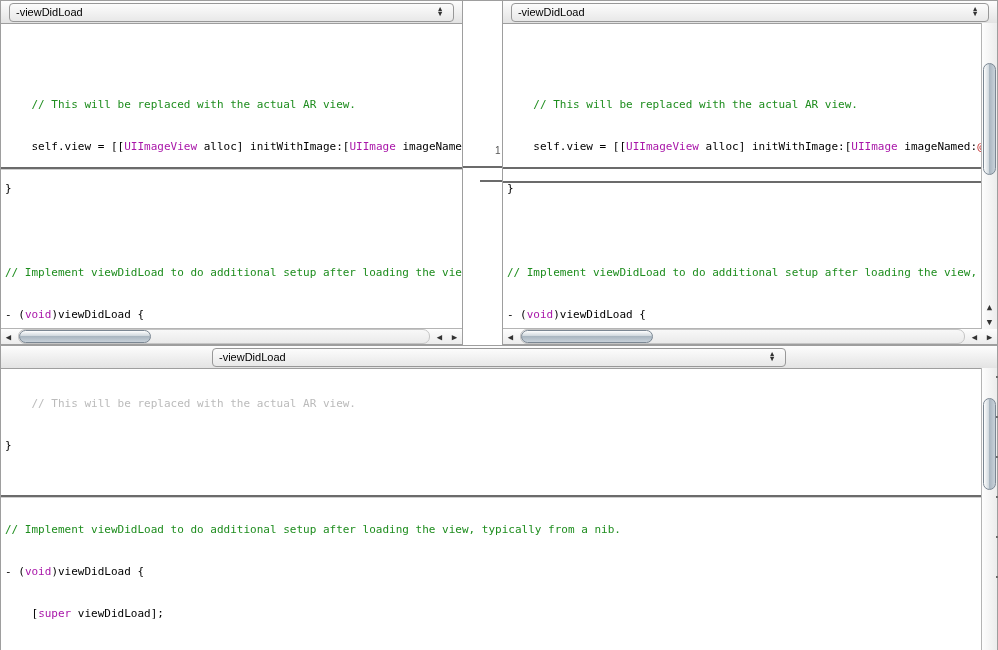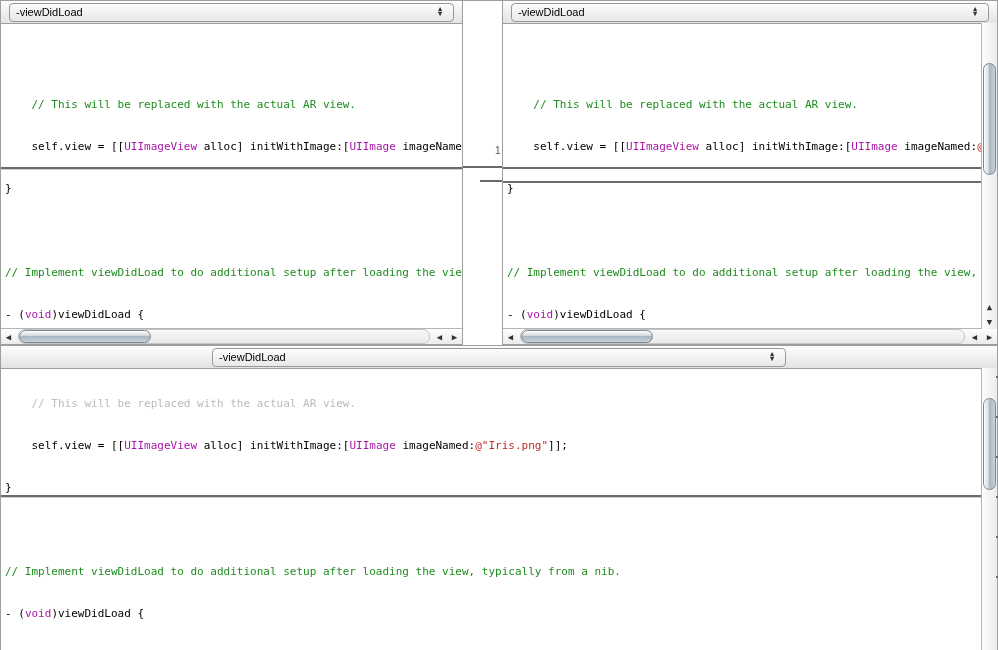--- a/index.html
+++ b/index.html
@@ -162,21 +162,20 @@
       <div class="nav-select">
         <span class="label">-viewDidLoad</span>
         <span class="arrows">
             <span>▲</span>
             <span>▼</span>
           </span>
       </div>
     </div>
     <div class="code" style="padding-top:0">
       <span class="line" style="color:#bbb">    // This will be replaced with the actual AR view.</span>
-      <span class="line"><span>    self.view = [[</span><span class="ty">UIImageView</span><span> alloc] initWithImage:[</span><span class="ty">UIImage</span><span> imageNamed:</span><span class="str">@"Iris.png"</span><span>]];</span></span>
       <span class="line"><span>}</span></span>
       <span class="line"></span>
       <span class="line"><span class="cm">// Implement viewDidLoad to do additional setup after loading the view, typically from a nib.</span></span>
       <span class="line"><span>- (</span><span class="kw">void</span><span>)viewDidLoad {</span></span>
       <span class="line"><span>    [</span><span class="kw">super</span><span> viewDidLoad];</span></span>
       
       
       <div class="rule rule-shadow" style="top:126px"></div>
       
       

